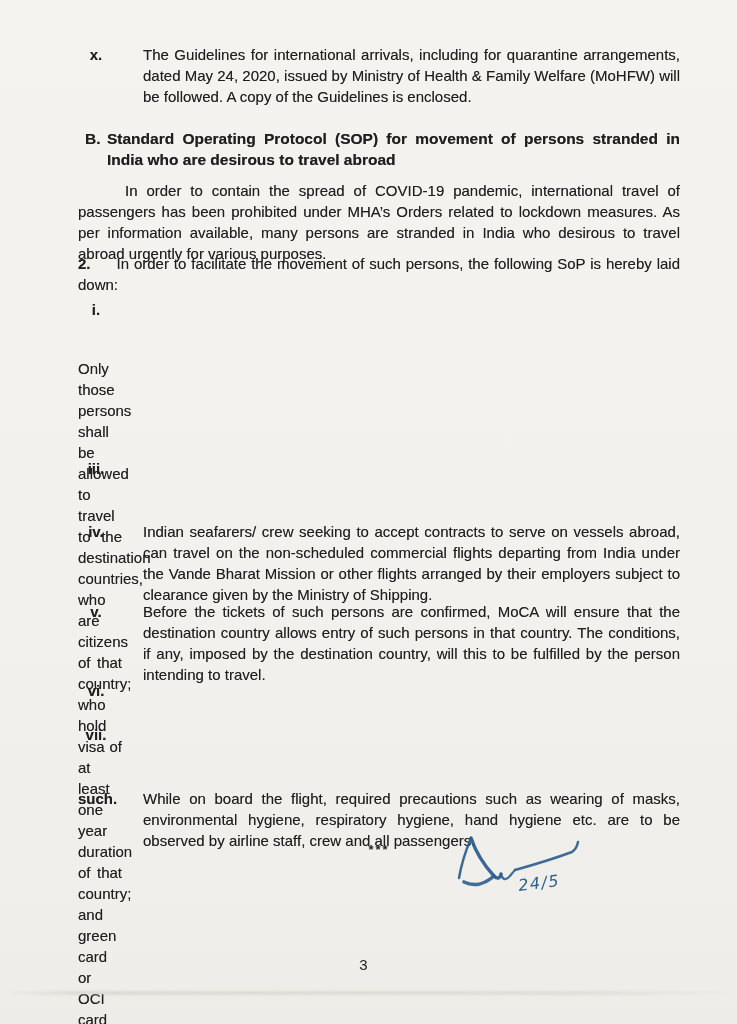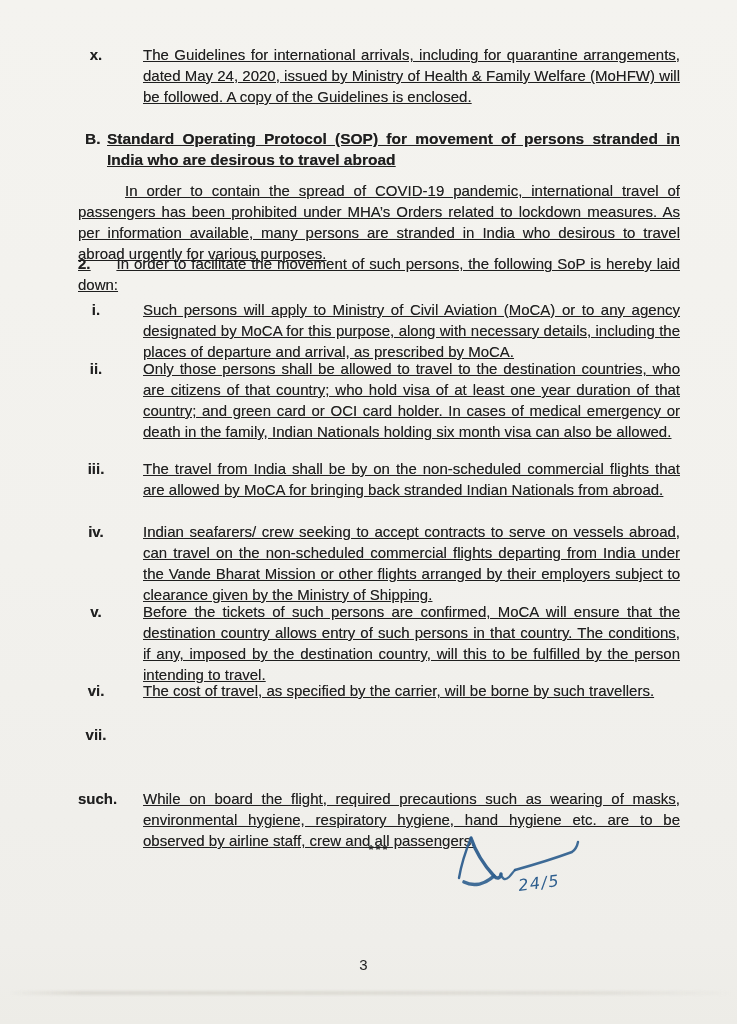--- a/index.html
+++ b/index.html
@@ -11,21 +11,20 @@
   .page{
     position:relative; width:737px; height:1024px; overflow:hidden;
     background:linear-gradient(180deg,#f4f3ef 0%,#f2f1ed 55%,#efeeea 92%,#edece7 100%);
     color:#1f1f1f;
   }
   .doc{ position:absolute; left:78px; width:602px; top:0; }
   .block{ position:absolute; width:602px; }
   p, .txt{
     font-size:15px; line-height:21px; text-align:justify;
     text-shadow:0 0 .4px rgba(40,40,40,.55);
-    text-decoration:underline;
   }
   
   .listitem{ display:grid; grid-template-columns:44px 1fr; column-gap:21px; }
   .num{
     font-weight:bold; font-size:15px; line-height:21px; text-align:center;
     padding-right:8px; text-shadow:0 0 .4px rgba(40,40,40,.55);
   }
   
   .heading{ display:grid; grid-template-columns:22px 1fr; margin-left:7px; width:595px; }
   .hnum,.htxt{ font-weight:bold; font-size:15.5px; line-height:21px; }
@@ -70,46 +69,42 @@
       <span class="hnum">B.</span>
       <p class="htxt">Standard Operating Protocol (SOP) for movement of persons stranded in India who are desirous to travel abroad</p>
     </div>
 
     <p class="block indent" style="top:180px">In order to contain the spread of COVID-19 pandemic, international travel of passengers has been prohibited under MHA’s Orders related to lockdown measures. As per information available, many persons are stranded in India who desirous to travel abroad urgently for various purposes.</p>
 
     <p class="block" style="top:253px"><span class="pnum">2.</span><span>In order to facilitate the movement of such persons, the following SoP is hereby laid down:</span></p>
 
     <div class="block listitem" style="top:299px">
       <span class="num">i.</span>
-      <p class="txt">Such persons will apply to Ministry of Civil Aviation (MoCA) or to any agency designated by MoCA for this purpose, along with necessary details, including the places of departure and arrival, as prescribed by MoCA.</p>
     </div>
 
     <div class="block listitem" style="top:358px">
-      <span class="num">ii.</span>
       <p class="txt">Only those persons shall be allowed to travel to the destination countries, who are citizens of that country; who hold visa of at least one year duration of that country; and green card or OCI card holder. In cases of medical emergency or death in the family, Indian Nationals holding six month visa can also be allowed.</p>
     </div>
 
     <div class="block listitem" style="top:458px">
       <span class="num">iii.</span>
-      <p class="txt">The travel from India shall be by on the non-scheduled commercial flights that are allowed by MoCA for bringing back stranded Indian Nationals from abroad.</p>
     </div>
 
     <div class="block listitem" style="top:521px">
       <span class="num">iv.</span>
       <p class="txt">Indian seafarers/ crew seeking to accept contracts to serve on vessels abroad, can travel on the non-scheduled commercial flights departing from India under the Vande Bharat Mission or other flights arranged by their employers subject to clearance given by the Ministry of Shipping.</p>
     </div>
 
     <div class="block listitem" style="top:601px">
       <span class="num">v.</span>
       <p class="txt">Before the tickets of such persons are confirmed, MoCA will ensure that the destination country allows entry of such persons in that country. The conditions, if any, imposed by the destination country, will this to be fulfilled by the person intending to travel.</p>
     </div>
 
     <div class="block listitem" style="top:680px">
       <span class="num">vi.</span>
-      <p class="txt">The cost of travel, as specified by the carrier, will be borne by such travellers.</p>
     </div>
 
     <div class="block listitem" style="top:724px">
       <span class="num">vii.</span>
     </div>
 
     <div class="block listitem" style="top:788px">
       <span class="num">such.</span>
       <p class="txt">While on board the flight, required precautions such as wearing of masks, environmental hygiene, respiratory hygiene, hand hygiene etc. are to be observed by airline staff, crew and all passengers.</p>
     </div>

